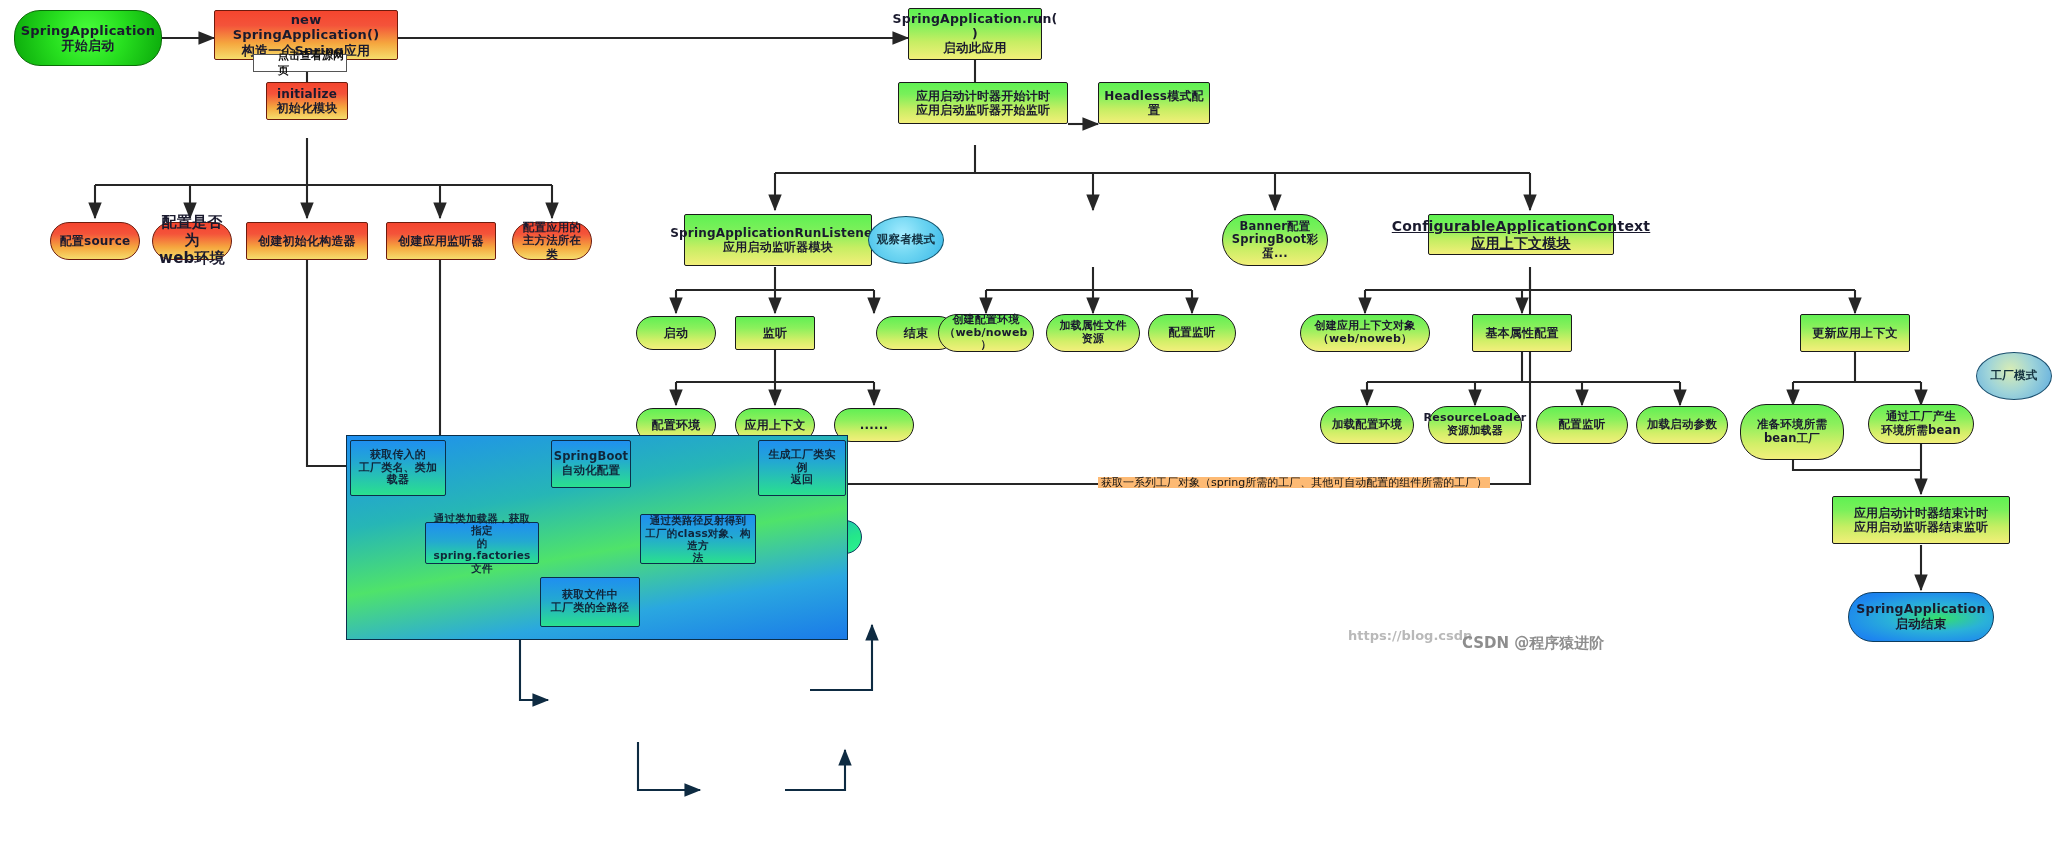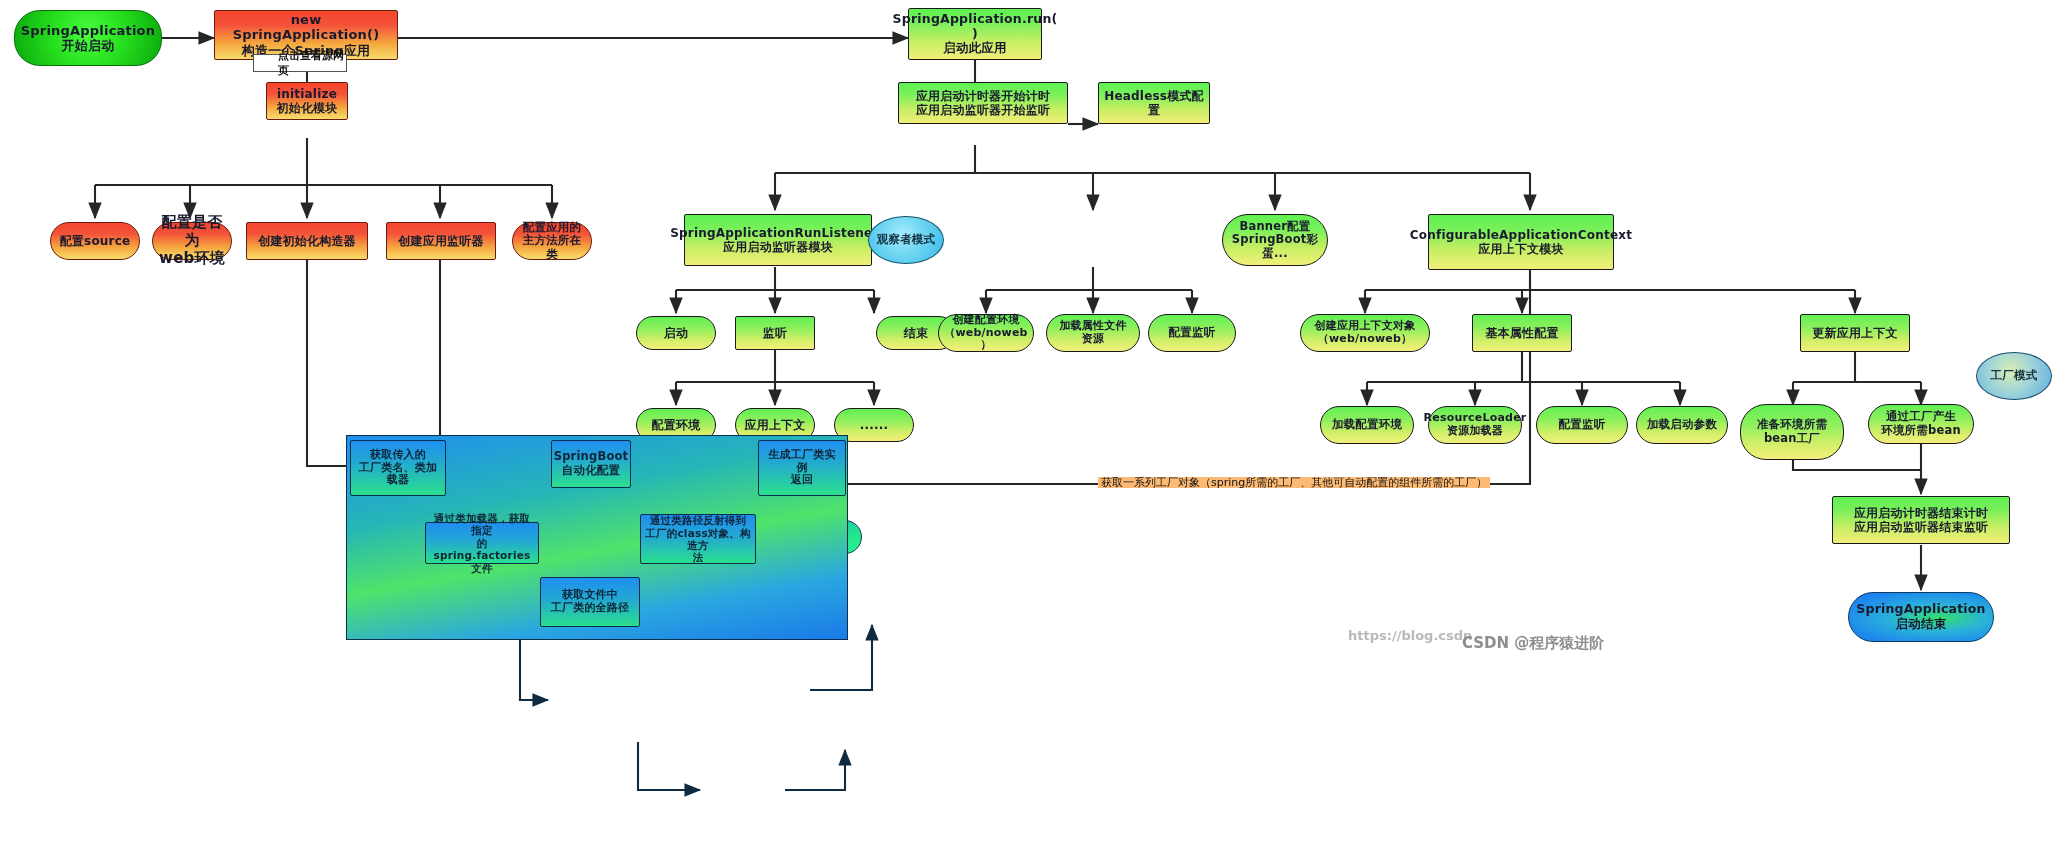--- a/index.html
+++ b/index.html
@@ -209,21 +209,21 @@
   <div class="node grn sq" style="left:684px;top:214px;width:188px;height:52px;font-size:12px;">SpringApplicationRunListeners
 应用启动监听器模块</div>
 
   <div class="node bubble ellipse" style="left:868px;top:216px;width:76px;height:48px;font-size:11.5px;">观察者模式</div>
 
 
   <div class="node grn pill" style="left:1222px;top:214px;width:106px;height:52px;font-size:11.5px;">Banner配置
 SpringBoot彩
 蛋...</div>
 
-  <div class="node grn sq" style="left:1428px;top:214px;width:186px;height:56px;font-size:12px;">ConfigurableApplicationContext
+  <div class="node grn sq" style="left:1428px;top:214px;width:186px;height:41px;font-size:14px;text-decoration:underline;">ConfigurableApplicationContext
 应用上下文模块</div>
 
   <div class="node grn2 pill" style="left:636px;top:316px;width:80px;height:34px;font-size:12px;">启动</div>
   <div class="node grn2 sq" style="left:735px;top:316px;width:80px;height:34px;font-size:12px;">监听</div>
   <div class="node grn2 pill" style="left:876px;top:316px;width:80px;height:34px;font-size:12px;">结束</div>
 
   <div class="node grn2 pill" style="left:636px;top:408px;width:80px;height:34px;font-size:12px;">配置环境</div>
   <div class="node grn2 pill" style="left:735px;top:408px;width:80px;height:34px;font-size:12px;">应用上下文</div>
   <div class="node grn2 pill" style="left:834px;top:408px;width:80px;height:34px;font-size:12px;">......</div>
 

